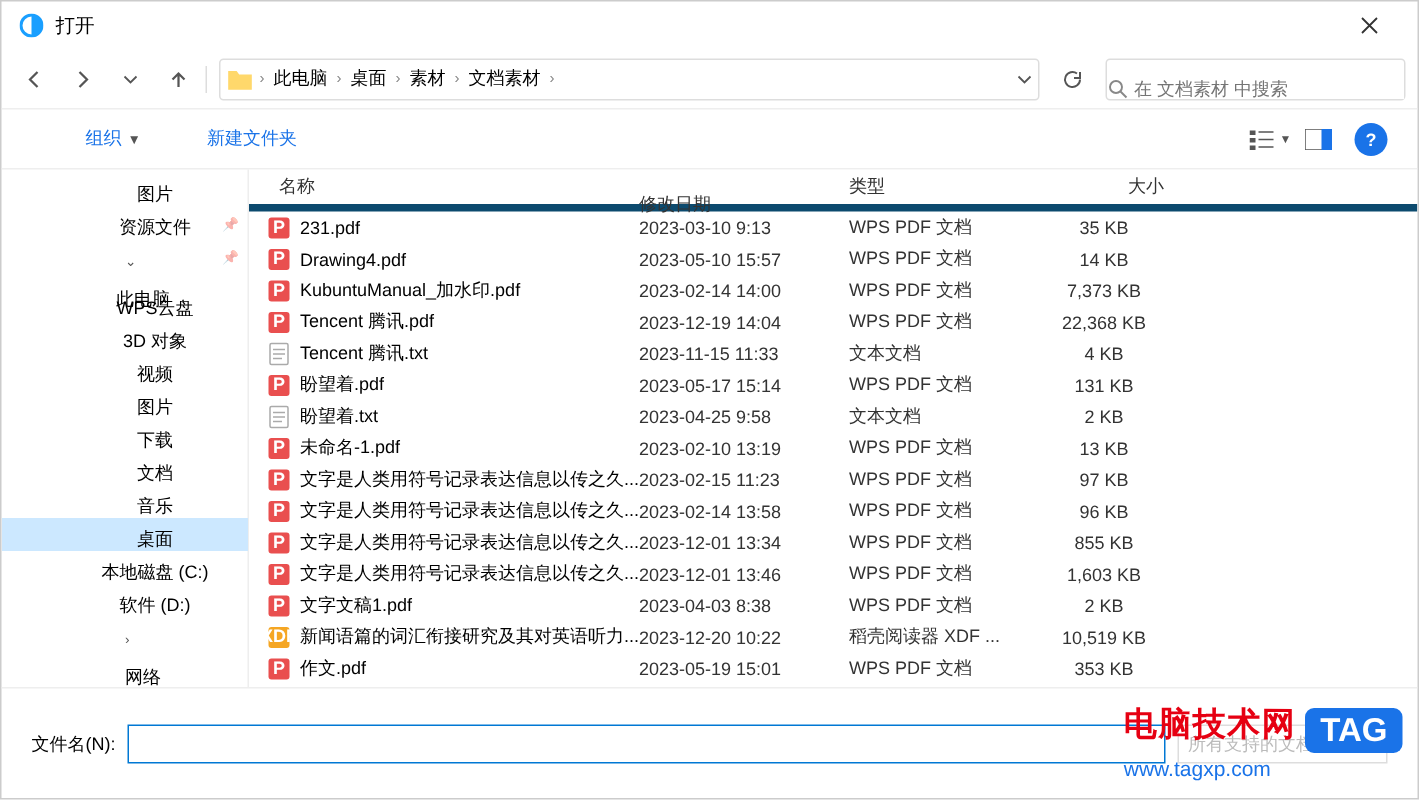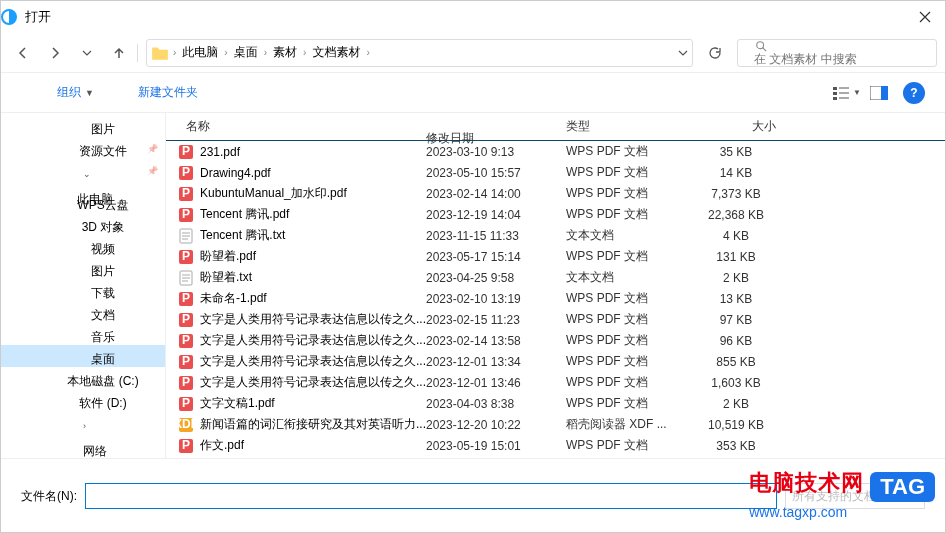--- a/index.html
+++ b/index.html
@@ -1,33 +1,33 @@
 <!DOCTYPE html>
 <html><head>
 <meta charset="utf-8">
 <style>
 * { margin: 0; padding: 0; box-sizing: border-box; font-family: "Microsoft YaHei", "Segoe UI", sans-serif; font-size: 12px; }
 body { background: #fff; width: 946px; height: 533px; border: 1px solid #ccc; position: relative; overflow: hidden; }
 
 
-.titlebar { height: 32px; display: flex; align-items: center; padding: 0 0; }
+.titlebar { height: 32px; display: flex; align-items: center; padding: 0 12px; }
 .titlebar .app-icon { width: 16px; height: 16px; margin-right: 8px; }
 .titlebar .title { flex: 1; font-size: 13px; }
 .titlebar .close { width: 40px; height: 32px; display: flex; align-items: center; justify-content: center; cursor: pointer; }
 
 
 .navbar { height: 40px; display: flex; align-items: center; padding: 0 8px; gap: 4px; border-bottom: 1px solid #eee; }
 .nav-btn { width: 28px; height: 28px; display: flex; align-items: center; justify-content: center; color: #555; cursor: pointer; border-radius: 3px; }
 .nav-sep { width: 1px; height: 18px; background: #ddd; }
 .breadcrumb { flex: 1; display: flex; align-items: center; height: 28px; border: 1px solid #ddd; border-radius: 3px; padding: 0 4px; margin: 0 4px; }
 .breadcrumb .folder-icon { width: 18px; height: 18px; margin-right: 2px; }
 .breadcrumb .crumb { padding: 0 4px; cursor: pointer; }
 .breadcrumb .chev { color: #888; font-size: 10px; padding: 0 2px; }
 .breadcrumb .spacer { flex: 1; }
-.searchbox { width: 200px; height: 28px; border: 1px solid #ddd; border-radius: 3px; display: flex; align-items: flex-start; padding: 0 16px; margin-left: 4px; flex-direction: column; }
+.searchbox { width: 200px; height: 28px; border: 1px solid #ddd; border-radius: 3px; display: flex; align-items: flex-end; padding: 0 0; margin-left: 4px; }
 .searchbox .sicon { width: 14px; height: 14px; margin-right: 4px; color: #666; }
 .searchbox input { border: none; outline: none; flex: 1; color: #888; }
 
 
 .toolbar { height: 40px; display: flex; align-items: center; padding: 0 20px; border-bottom: 1px solid #eee; }
 .toolbar .tb-btn { padding: 4px 8px; color: #1a73e8; cursor: pointer; display: flex; align-items: center; gap: 4px; margin-left: 28px; }
 .toolbar .spacer { flex: 1; }
 .toolbar .view-btn { width: 32px; height: 24px; display: flex; align-items: center; justify-content: center; cursor: pointer; border: 1px solid transparent; }
 .toolbar .help-btn { width: 22px; height: 22px; border-radius: 50%; background: #1a73e8; color: #fff; display: flex; align-items: center; justify-content: center; font-weight: bold; cursor: pointer; margin-left: 8px; }
 
@@ -39,21 +39,21 @@
 .tree-item { display: flex; align-items: center; height: 22px; padding-left: 24px; cursor: pointer; gap: 6px; flex-direction: column; }
 .tree-item.indent { padding-left: 40px; }
 .tree-item.selected { background: #cce8ff; }
 .tree-item .ticon { width: 16px; height: 16px; display: flex; align-items: center; justify-content: center; }
 .tree-item.pinned::after { content: "📌"; font-size: 9px; margin-left: auto; margin-right: 6px; opacity: 0.4; }
 .tree-chev { width: 10px; font-size: 9px; color: #555; margin-left: -14px; }
 .tree-gap { height: 10px; }
 
 
 .filelist { flex: 1; overflow-y: auto; position: relative; }
-.fl-header { display: flex; height: 28px; align-items: center; border-bottom: 1px solid #0c4a6e; color: #333; position: sticky; top: 0; background: #fff; }
+.fl-header { display: flex; height: 28px; align-items: center; border-bottom: 5px solid #0c4a6e; color: #333; position: sticky; top: 0; background: #fff; }
 .fl-col-name { width: 260px; padding-left: 20px; }
 .fl-col-date { width: 140px; margin-top: 23px; }
 .fl-col-type { width: 130px; }
 .fl-col-size { width: 100px; text-align: right; padding-right: 20px; }
 .fl-row { display: flex; height: 21px; align-items: center; cursor: pointer; }
 .fl-row .ficon { width: 16px; height: 16px; margin-left: 12px; margin-right: 6px; flex-shrink: 0; }
 .fl-row .fname { width: 226px; white-space: nowrap; overflow: hidden; text-overflow: ellipsis; }
 .fl-row .fdate { width: 140px; color: #333; }
 .fl-row .ftype { width: 130px; color: #333; }
 .fl-row .fsize { width: 100px; text-align: center; padding-right: 20px; color: #333; }

